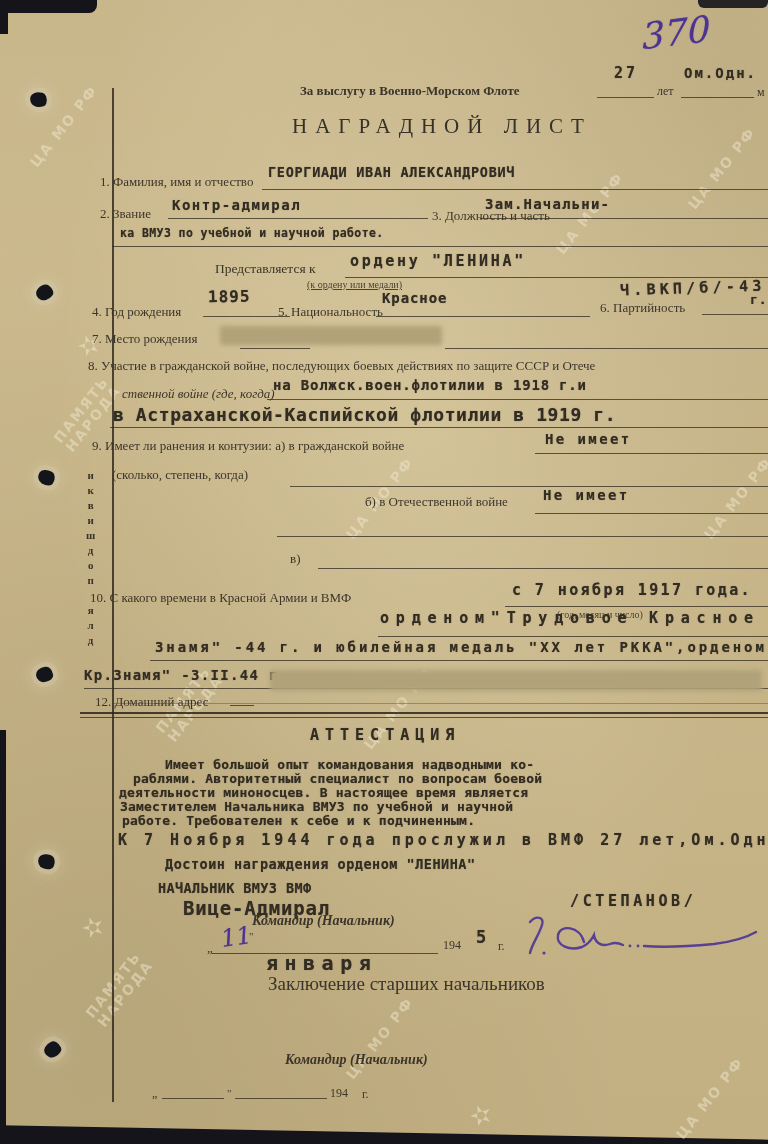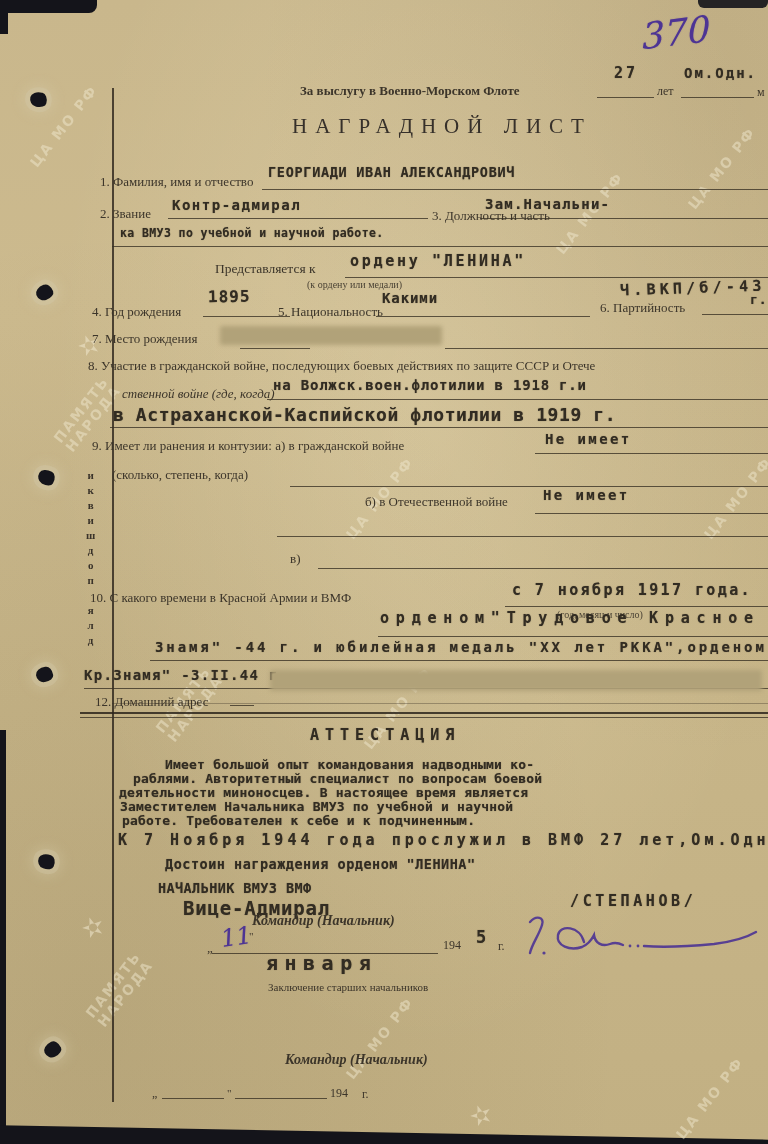--- a/index.html
+++ b/index.html
@@ -106,27 +106,27 @@
   <div class="rule" style="left:168px;top:218px;width:260px;"></div>
   <div class="lbl" style="left:432px;top:208px;">3. Должность и часть</div>
   <div class="typed" style="left:485px;top:196px;letter-spacing:1.2px;">Зам.Начальни-</div>
   <div class="rule" style="left:480px;top:218px;width:288px;"></div>
   <div class="typed" style="left:120px;top:226px;font-size:11.5px;letter-spacing:0.4px;">ка ВМУЗ по учебной и научной работе.</div>
   <div class="rule" style="left:112px;top:246px;width:656px;"></div>
 
   <div class="lbl" style="left:215px;top:261px;font-size:13.5px;">Представляется к</div>
   <div class="typed" style="left:350px;top:252px;font-size:15px;letter-spacing:2.7px;">ордену "ЛЕНИНА"</div>
   <div class="rule" style="left:345px;top:277px;width:423px;"></div>
-  <div class="sub" style="left:307px;top:279px;">(к ордену или медали)</div>
+  <div class="sub" style="left:307px;top:279px;text-decoration:underline;">(к ордену или медали)</div>
 
   <div class="lbl" style="left:92px;top:304px;">4. Год рождения</div>
   <div class="typed" style="left:208px;top:287px;font-size:16px;transform:rotate(-1deg);">1895</div>
   <div class="rule" style="left:203px;top:316px;width:87px;"></div>
   <div class="lbl" style="left:278px;top:304px;">5. Национальность</div>
-  <div class="typed" style="left:382px;top:290px;letter-spacing:0.9px;">Какими</div>
+  <div class="typed" style="left:382px;top:290px;letter-spacing:0.9px;">Красное</div>
   <div class="rule" style="left:376px;top:316px;width:214px;"></div>
   <div class="lbl" style="left:600px;top:300px;">6. Партийность</div>
   <div class="typed" style="left:620px;top:279px;font-size:15px;letter-spacing:4.2px;transform:rotate(-2deg);">Ч.ВКП/б/-43</div>
   <div class="typed" style="left:750px;top:292px;font-size:13px;">г.</div>
   <div class="rule" style="left:702px;top:314px;width:66px;"></div>
 
   <div class="lbl" style="left:92px;top:331px;">7. Место рождения</div>
   <div class="redact" style="left:220px;top:326px;width:222px;height:19px;"></div>
   <div class="rule" style="left:240px;top:348px;width:70px;"></div>
   <div class="rule" style="left:445px;top:348px;width:323px;"></div>
@@ -195,21 +195,21 @@
     <g fill="none" stroke="#4d3494" stroke-width="2.4" stroke-linecap="round" opacity="0.9">
       <path d="M12,12 C18,5 27,7 24,15 C21,25 14,34 12,43"></path>
       <circle cx="26" cy="43" r="1.6" fill="#4d3494" stroke="none"></circle>
       <path d="M66,32 C62,16 42,14 40,25 C38,36 52,41 64,37 C71,34 74,29 76,25 C77,33 84,37 92,34 C97,32 101,33 105,35"></path>
       <circle cx="112" cy="36" r="1.4" fill="#4d3494" stroke="none"></circle>
       <circle cx="120" cy="36" r="1.4" fill="#4d3494" stroke="none"></circle>
       <path d="M126,36 C150,38 175,36 196,34 C212,32 226,29 238,22"></path>
     </g>
   </svg>
 
-  <div class="lbl" style="left:268px;top:973px;font-size:11px;margin-top:8px;">Заключение старших начальников</div>
+  <div class="lbl" style="left:268px;top:973px;font-size:19px;">Заключение старших начальников</div>
   <div class="ital" style="left:285px;top:1052px;">Командир (Начальник)</div>
   <div class="lbl" style="left:152px;top:1086px;font-size:12px;">„</div>
   <div class="rule" style="left:162px;top:1098px;width:62px;"></div>
   <div class="lbl" style="left:227px;top:1087px;font-size:11px;">"</div>
   <div class="rule" style="left:235px;top:1098px;width:92px;"></div>
   <div class="lbl" style="left:330px;top:1086px;font-size:12px;">194</div>
   <div class="lbl" style="left:362px;top:1087px;font-size:12px;">г.</div>
 
 </div>
 

